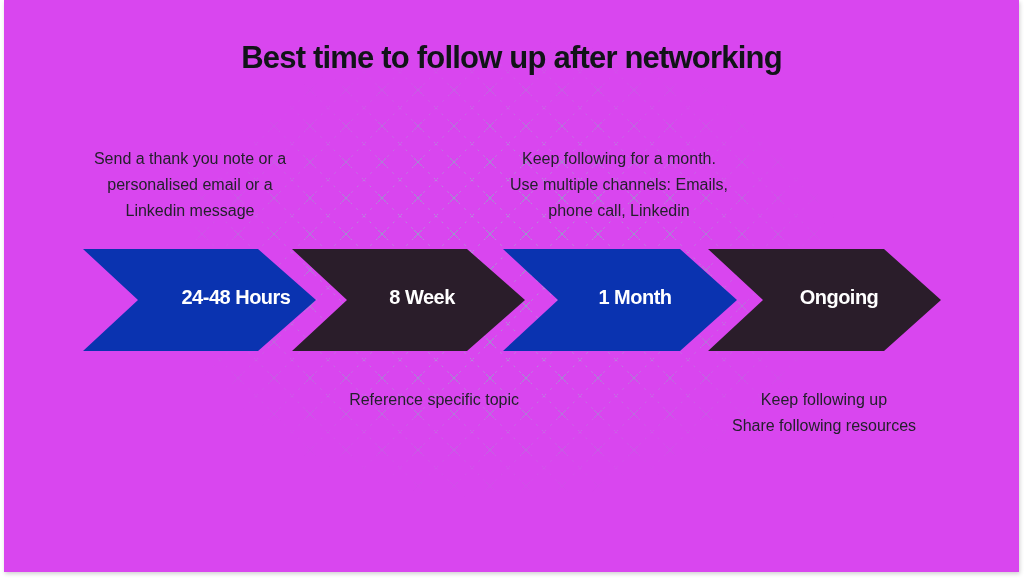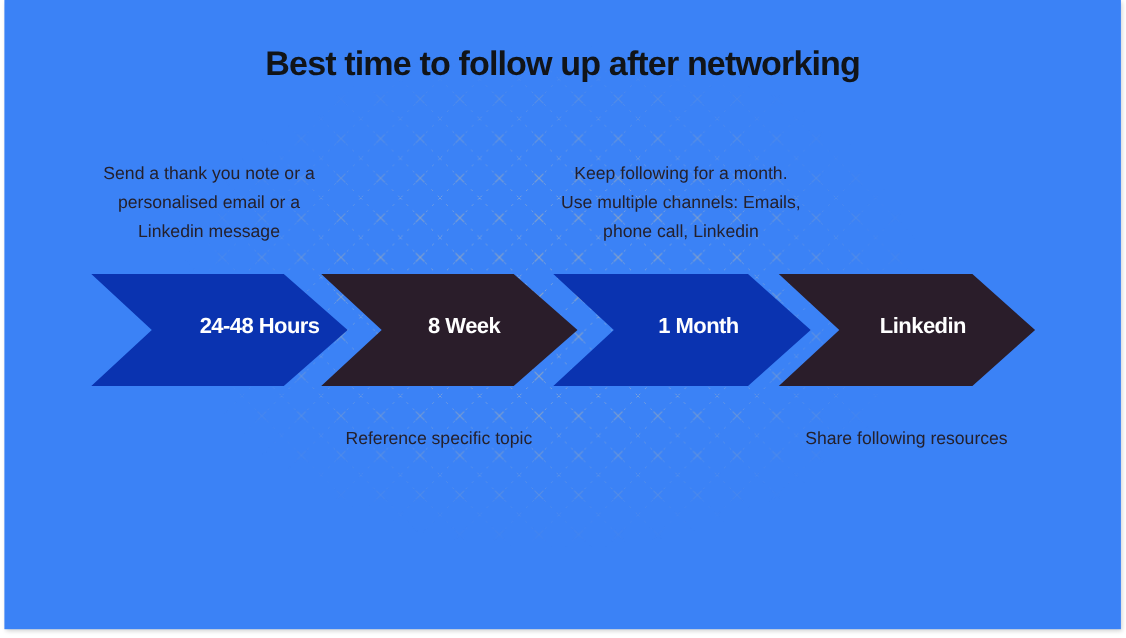--- a/index.html
+++ b/index.html
@@ -3,21 +3,21 @@
   <meta charset="utf-8">
   <style>
     * { box-sizing: border-box; margin: 0; padding: 0; }
     html, body { width: 1024px; height: 580px; background: #ffffff; overflow: hidden; }
     body { font-family: "Liberation Sans", "DejaVu Sans", sans-serif; position: relative; }
 
     .card {
       position: absolute;
       left: 4px; top: 0;
       width: 1015px; height: 572px;
-      background: #3b82f6;
+      background: #d946ef;
       box-shadow: 1px 2px 4px rgba(0,0,0,0.18);
       overflow: hidden;
     }
 
     .pattern {
       position: absolute;
       left: 0; top: 0;
       width: 1015px; height: 572px;
       pointer-events: none;
       -webkit-mask-image: radial-gradient(ellipse 340px 230px at 500px 270px, rgba(0,0,0,1) 0%, rgba(0,0,0,0.85) 45%, rgba(0,0,0,0) 100%);
@@ -40,21 +40,21 @@
       text-align: center;
       font-size: 16px;
       line-height: 26px;
       color: #24202c;
       white-space: nowrap;
     }
     .note span { display: block; }
 
     .note-1 { left: 56px;  top: 146px; width: 260px; }
     .note-2 { left: 480px; top: 146px; width: 270px; }
-    .note-3 { left: 275px; top: 387px; width: 240px; }
+    .note-3 { left: 275px; top: 387px; width: 240px; text-align: right; }
     .note-4 { left: 700px; top: 387px; width: 240px; }
 
     .chevrons {
       position: absolute;
       left: 0; top: 0;
       width: 1015px; height: 572px;
     }
 
     .chev-label {
       position: absolute;
@@ -106,23 +106,24 @@
   <svg class="chevrons" width="1015" height="572" viewBox="0 0 1015 572" xmlns="http://www.w3.org/2000/svg">
     <polygon points="79,249 254,249 312,300 254,351 79,351 134,300" fill="#0a33b0"></polygon>
     <polygon points="288,249 463,249 521,300 463,351 288,351 343,300" fill="#2a1d2a"></polygon>
     <polygon points="499,249 676,249 733,300 676,351 499,351 554,300" fill="#0a33b0"></polygon>
     <polygon points="704,249 880,249 937,300 880,351 704,351 759,300" fill="#2a1d2a"></polygon>
   </svg>
 
   <div class="chev-label chev-label-1">24-48 Hours</div>
   <div class="chev-label chev-label-2">8 Week</div>
   <div class="chev-label chev-label-3">1 Month</div>
-  <div class="chev-label chev-label-4">Linkedin</div>
+  <div class="chev-label chev-label-4">Ongoing</div>
 
   <div class="note note-3">
     <span>Reference specific topic</span>
   </div>
 
   <div class="note note-4">
+    <span>Keep following up</span>
     <span>Share following resources</span>
   </div>
 
 </div>
 
 </body></html>

